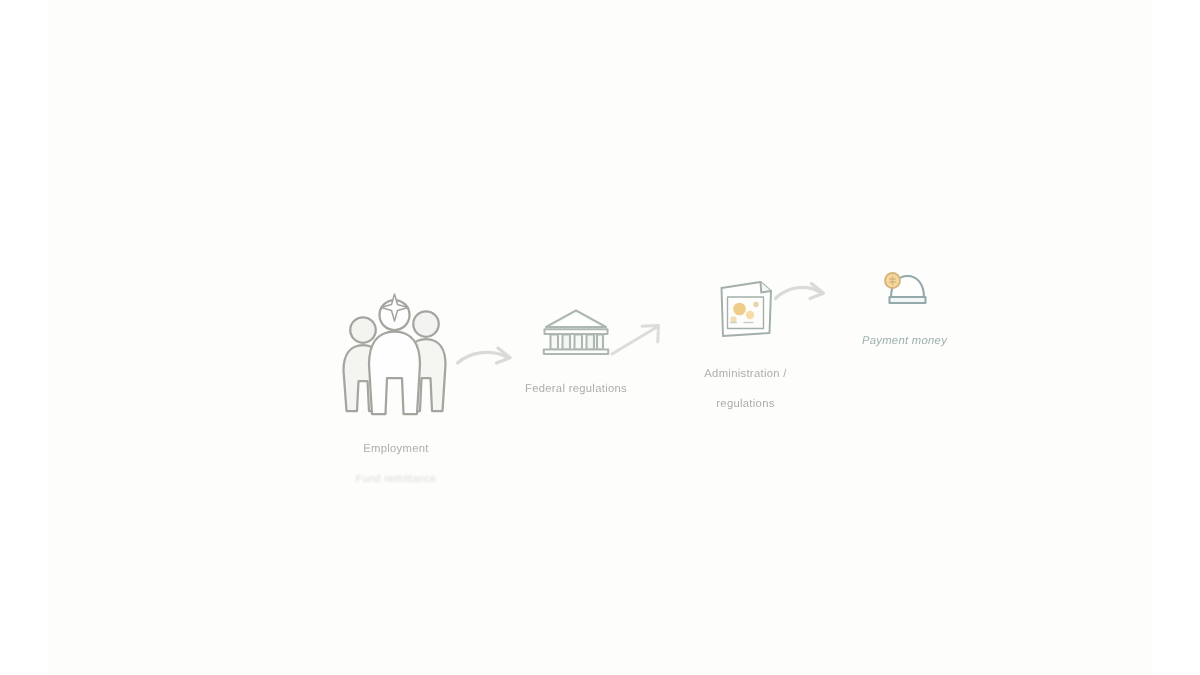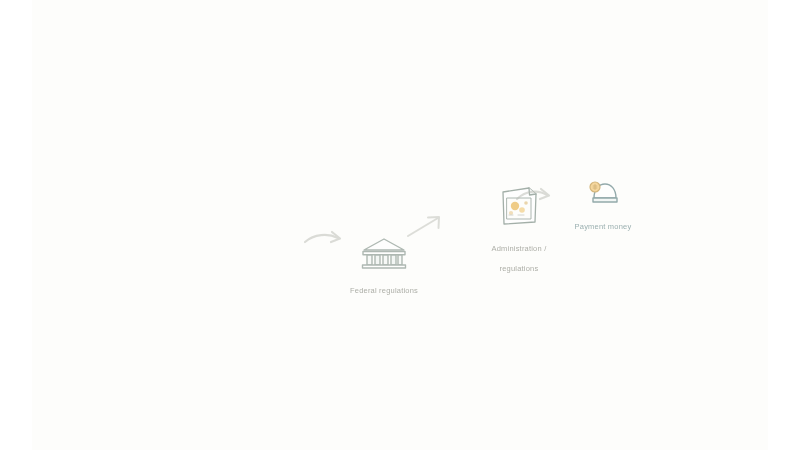--- a/index.html
+++ b/index.html
@@ -46,25 +46,26 @@
   }
   .label-sub{
     font-size:7px;
     color:#b9bbb2;
     opacity:.5;
     filter:blur(.6px);
   }
   .label-teal .label-main{
     color:#6b8a8c;
     opacity:.68;
+    font-style:italic;
   }
   
   #node-employees{left:200px;top:192px;width:128px;}
-  #node-institution{left:322px;top:236px;width:124px;}
-  #node-document{left:464px;top:184px;width:110px;}
+  #node-institution{left:322px;top:204px;width:124px;}
+  #node-document{left:442px;top:184px;width:110px;}
   #node-payment{left:548px;top:178px;width:110px;}
 
   .arrow{position:absolute;opacity:.5;}
   #arrow-1{left:302px;top:228px;}
   #arrow-2{left:404px;top:212px;}
   #arrow-3{left:514px;top:186px;}
 
   .people-wrap{filter:blur(.3px);opacity:.9;}
   .building-wrap{opacity:.62;}
   .doc-wrap{opacity:.78;filter:blur(.25px);}
@@ -72,20 +73,43 @@
 </style>
 </head>
 <body>
 
 <div class="slide-canvas"></div>
 <div class="edge-left"></div>
 <div class="edge-right"></div>
 
 <div class="flow">
 
+  <div class="node" id="node-employees">
+    <span class="node-icon people-wrap">
+      <svg width="84" height="86" viewBox="0 0 84 86">
+        <g fill="#ffffff" stroke="#9a9c94" stroke-width="1.5" stroke-linejoin="round" stroke-linecap="round">
+
+          <circle cx="20" cy="28" r="8.5" fill="#f2f2ef"></circle>
+          <path d="M20 38 C11 38 7 45 7 55 L9 82 L16 82 L17 62 L23 62 L24 82 L31 82 L33 55 C33 45 29 38 20 38 Z" fill="#f4f4f1"></path>
+
+          <circle cx="62" cy="24" r="8.5" fill="#f3f3f0"></circle>
+          <path d="M62 34 C53 34 49 41 49 51 L51 82 L58 82 L59 60 L65 60 L66 82 L73 82 L75 51 C75 41 71 34 62 34 Z" fill="#f5f5f2"></path>
+
+          <circle cx="41" cy="18" r="10" fill="#ffffff"></circle>
+          <path d="M41 29 C29 29 24 38 24 51 L26 84 L35 84 L36 60 L46 60 L47 84 L56 84 L58 51 C58 38 53 29 41 29 Z" fill="#ffffff"></path>
+
+          <path d="M41 4 L43 11 L50 13 L43 15 L41 22 L39 15 L32 13 L39 11 Z" fill="#ffffff" stroke-width="1"></path>
+        </g>
+      </svg>
+    </span>
+    <span class="node-label">
+      <span class="label-main">Employment</span><br>
+      <span class="label-sub">Fund remittance</span>
+    </span>
+  </div>
 
   <span class="arrow" id="arrow-1">
     <svg width="44" height="22" viewBox="0 0 44 22">
       <path d="M3 14 C12 6 26 5 36 10" fill="none" stroke="#b9bbb3" stroke-width="2.2" stroke-linecap="round"></path>
       <path d="M30 4 L38 10.5 L29 14" fill="none" stroke="#b9bbb3" stroke-width="2.2" stroke-linecap="round" stroke-linejoin="round"></path>
     </svg>
   </span>
 
   <div class="node" id="node-institution">
     <span class="node-icon building-wrap">

